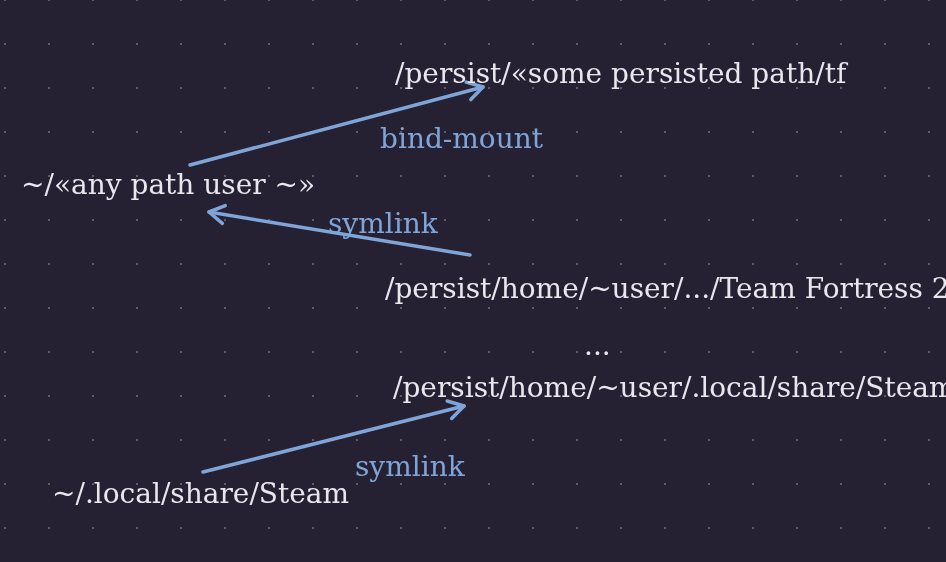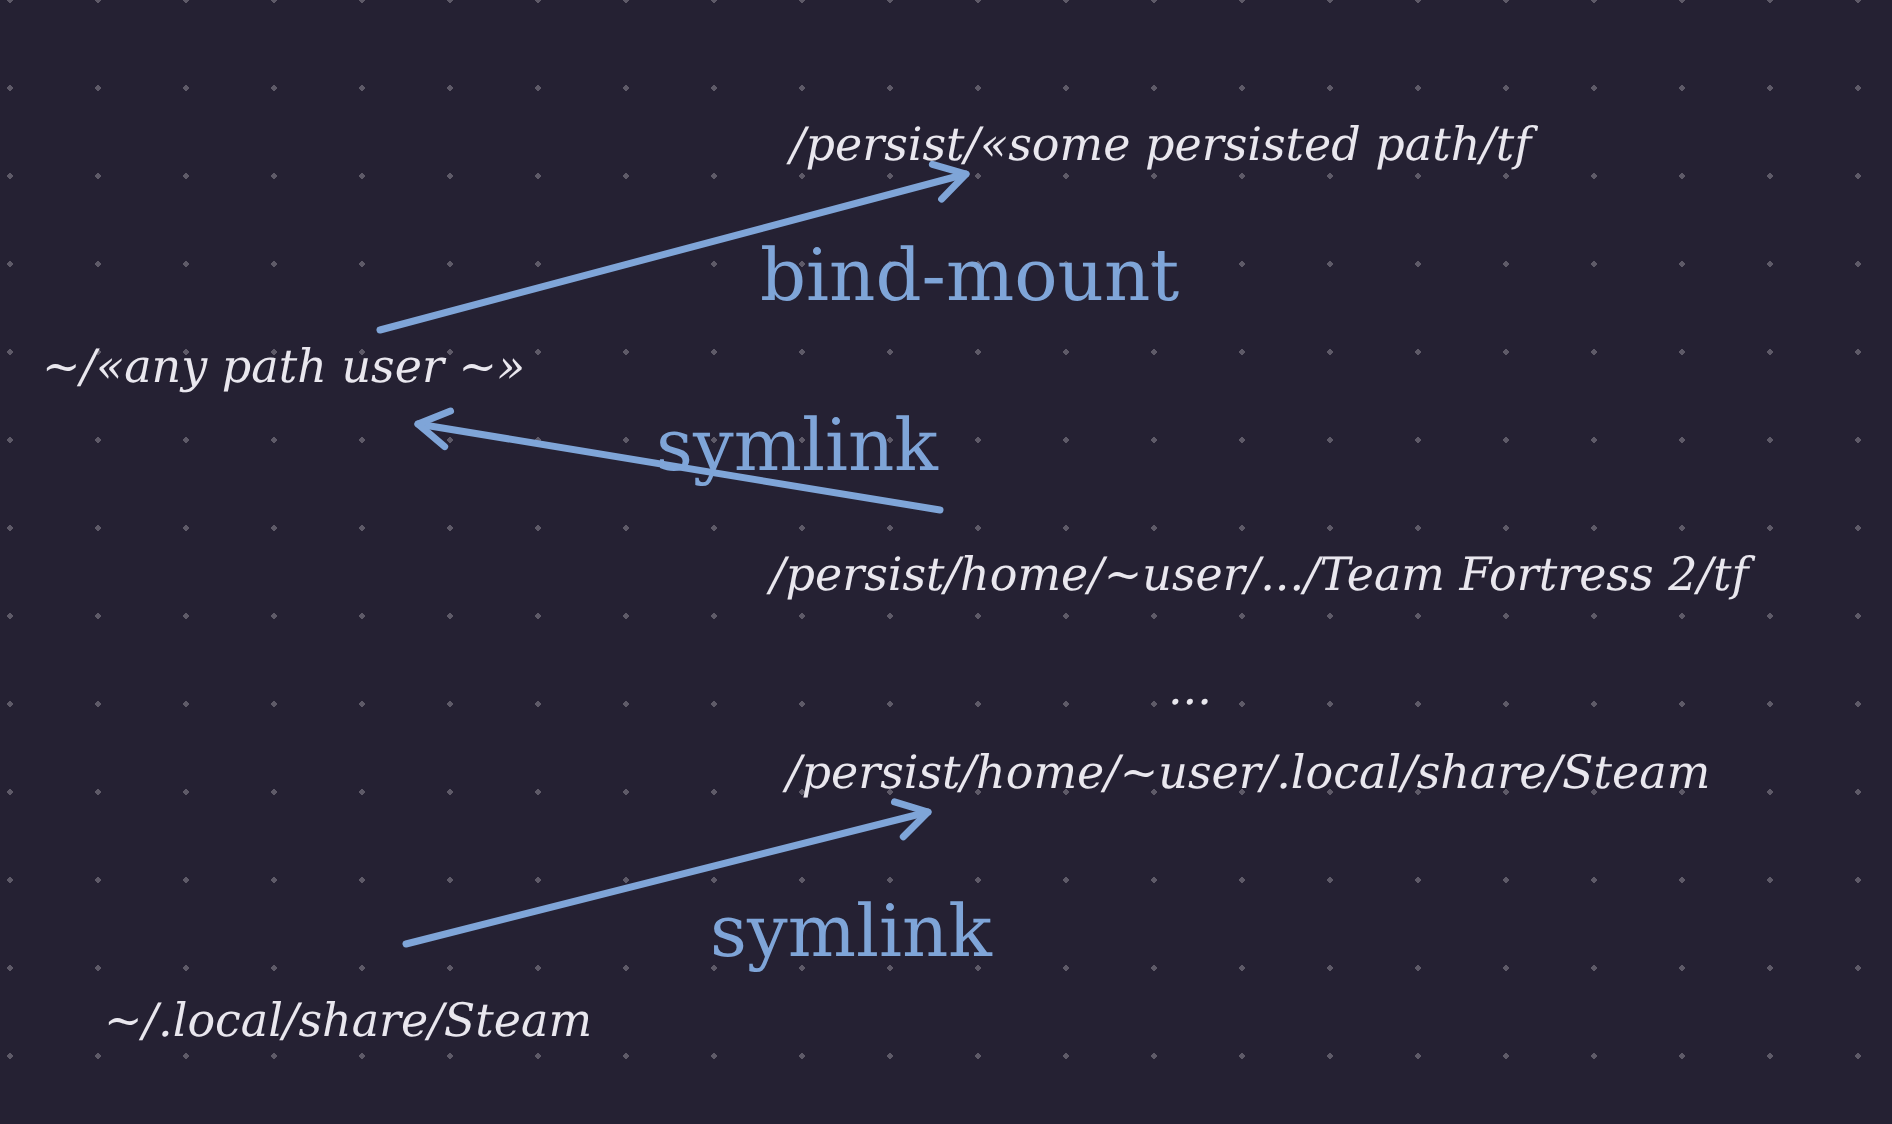--- a/index.html
+++ b/index.html
@@ -13,29 +13,28 @@
     width:946px;height:562px;position:relative;overflow:hidden;
     background-color:var(--bg);
     background-image:radial-gradient(circle, var(--dot) 1.3px, rgba(0,0,0,0) 1.4px);
     background-size:44px 44px;
     background-position:-17px -22px;
     font-family:"DejaVu Serif","Liberation Serif",serif;
   }
   .node{
     position:absolute;
     color:var(--text);
-    font-size:23px;
+    font-size:28px;
     line-height:33px;
     white-space:nowrap;
-    font-style:italic;
   }
   .edge-label{
     position:absolute;
     color:var(--accent);
-    font-size:36px;
+    font-size:28px;
     line-height:33px;
     white-space:nowrap;
   }
   svg.arrows{position:absolute;left:0;top:0;}
   svg.arrows path, svg.arrows line{
     stroke:var(--accent);
     stroke-width:3.5;
     fill:none;
     stroke-linecap:round;
     stroke-linejoin:round;
@@ -70,13 +69,13 @@
 <div class="edge-label" style="left:328px;top:207px">symlink</div>
 
 <div class="node" style="left:385px;top:272px">/persist/home/~user/.../Team Fortress 2/tf</div>
 
 <div class="node" style="left:584px;top:329px">...</div>
 
 <div class="node" style="left:393px;top:371px">/persist/home/~user/.local/share/Steam</div>
 
 <div class="edge-label" style="left:355px;top:450px">symlink</div>
 
-<div class="node" style="left:52px;top:495px">~/.local/share/Steam</div>
+<div class="node" style="left:52px;top:477px">~/.local/share/Steam</div>
 
 </body></html>

